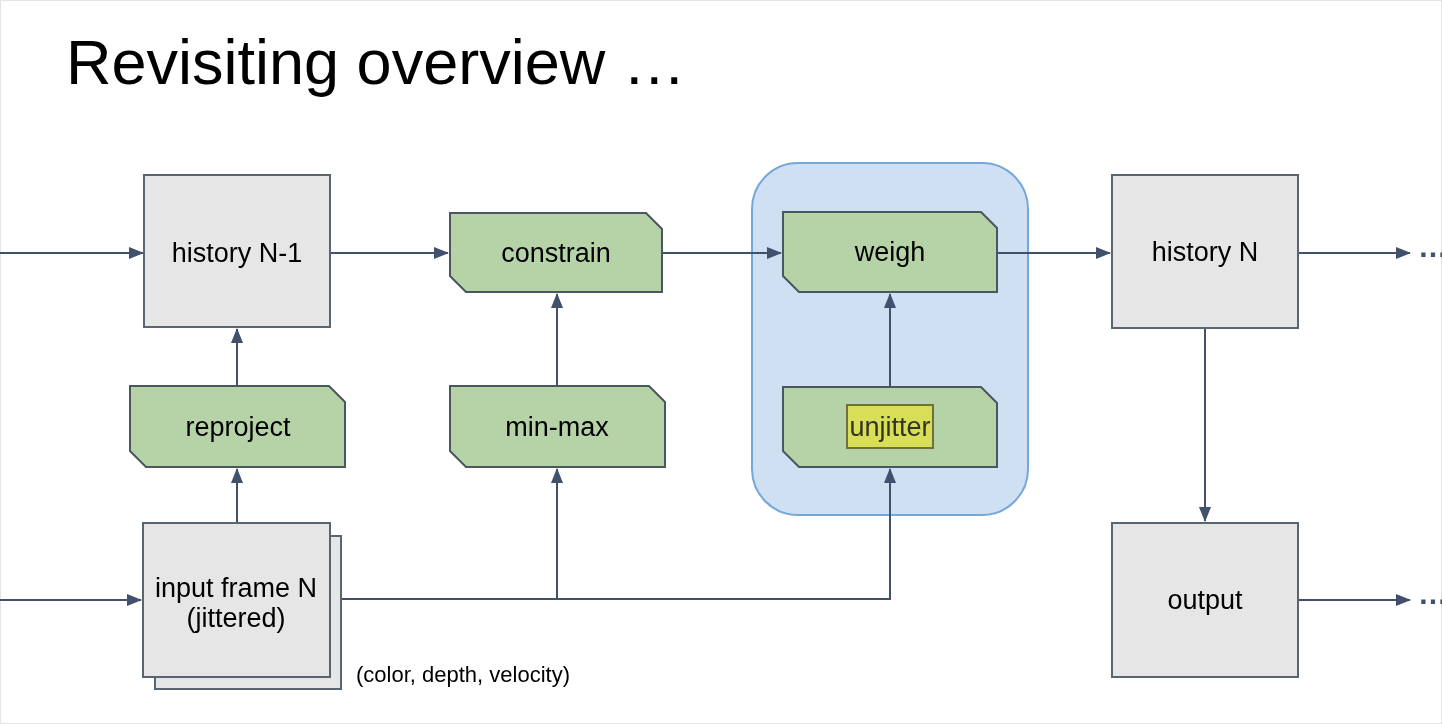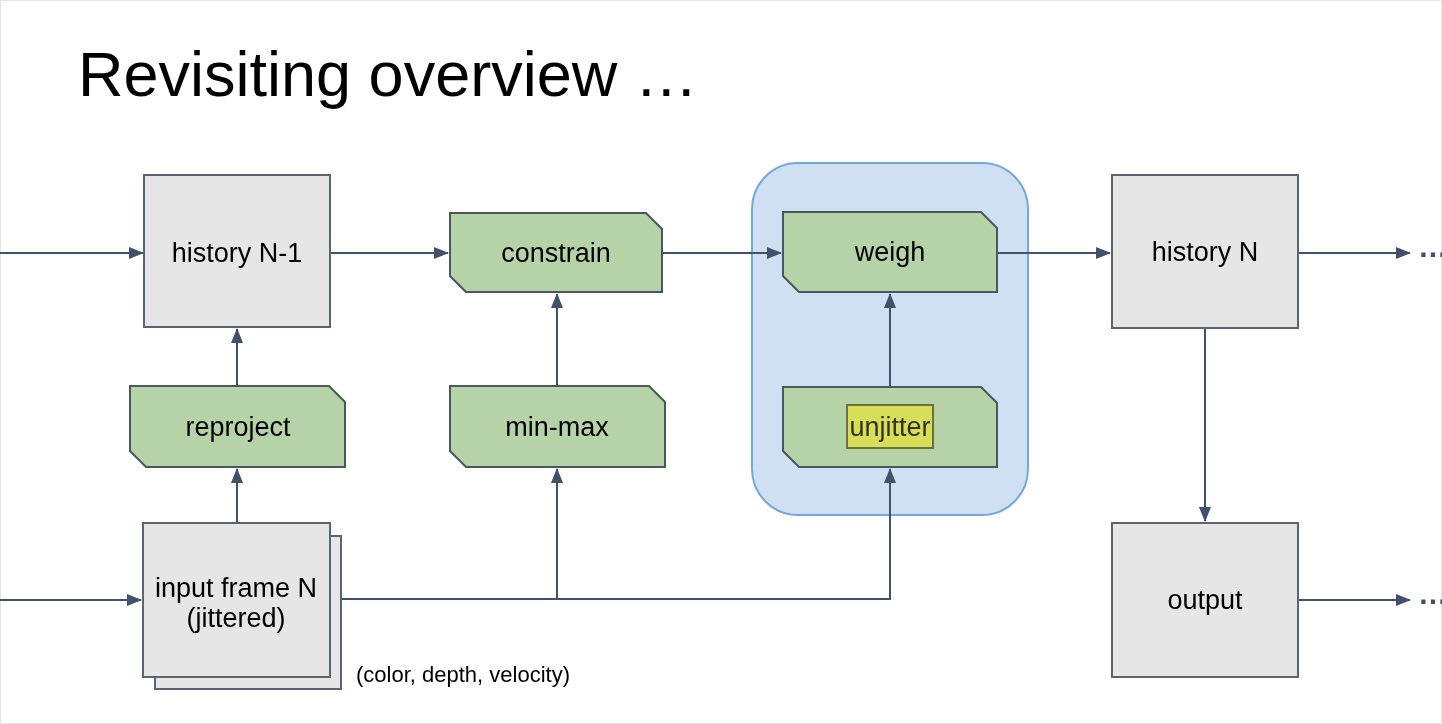--- a/index.html
+++ b/index.html
@@ -2,21 +2,21 @@
 <html><head>
 <meta charset="utf-8">
 <style>
   html,body{margin:0;padding:0;background:#ffffff;}
   .canvas{
     position:relative;width:1442px;height:724px;background:#ffffff;
     outline:1px solid #e4e4e4;outline-offset:-1px;overflow:hidden;
     font-family:"Liberation Sans",sans-serif;
   }
   .title{
-    position:absolute;left:62px;top:22px;margin:16px;
+    position:absolute;left:62px;top:22px;margin:4px;
     font-size:63px;font-weight:400;color:#000;white-space:nowrap;
     font-family:"Liberation Sans",sans-serif;
   }
   svg{position:absolute;left:0;top:0;}
   svg text{
     font-family:"Liberation Sans",sans-serif;font-size:27px;
     text-anchor:middle;dominant-baseline:central;
   }
   svg text.caption{text-anchor:start;font-size:22px;}
   svg text.dots{font-size:30px;font-weight:700;text-anchor:start;dominant-baseline:auto;}

